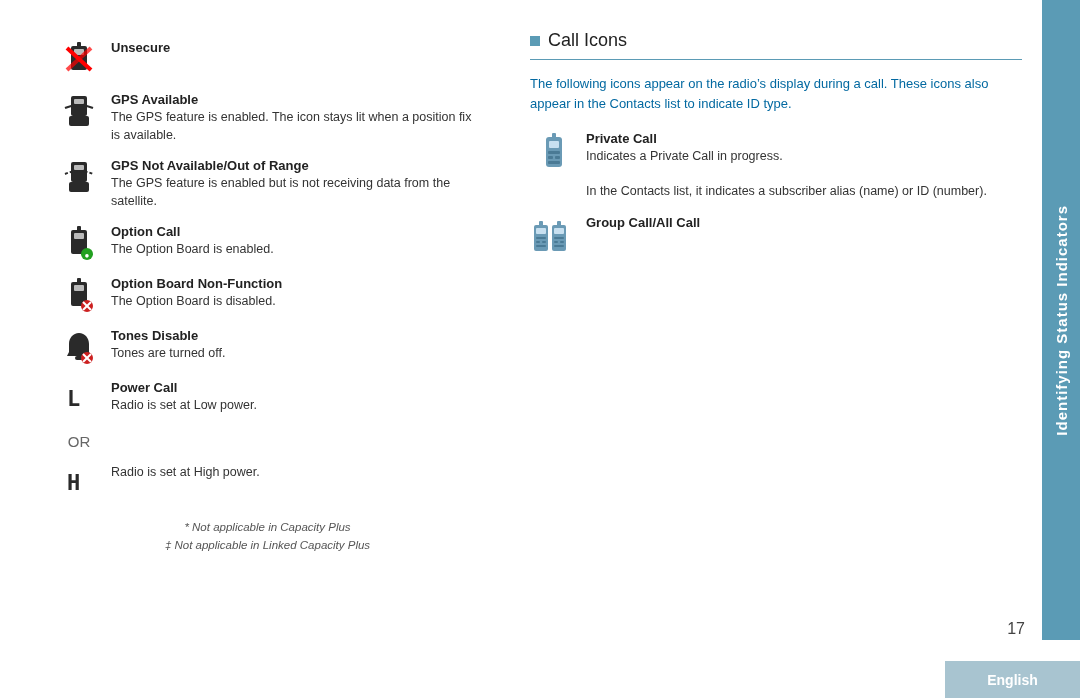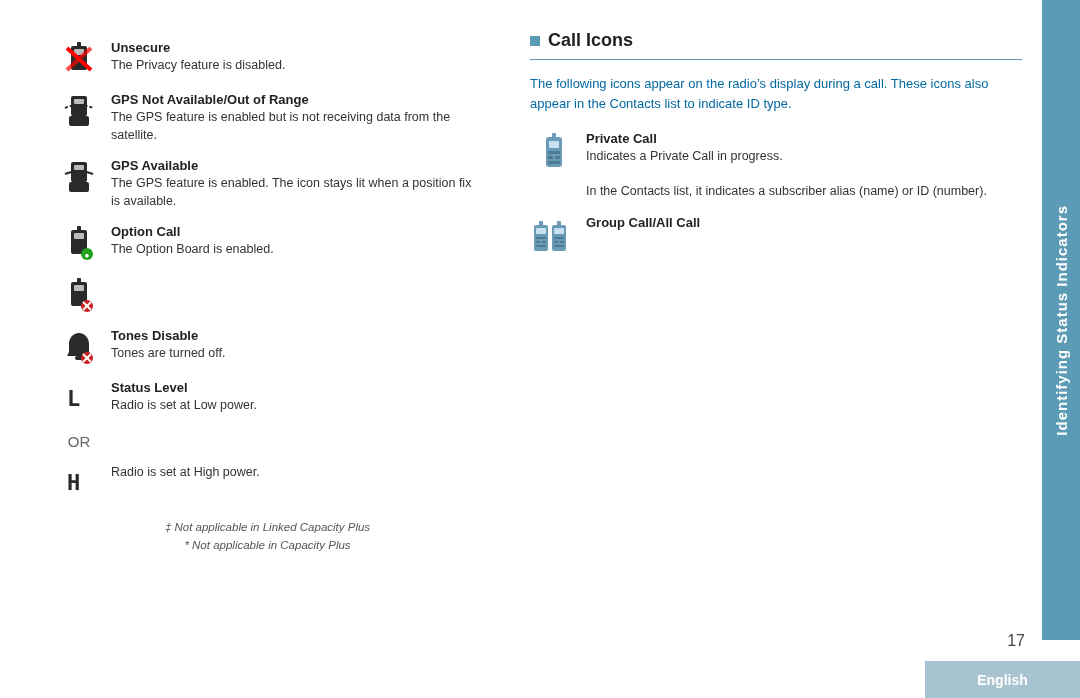--- a/index.html
+++ b/index.html
@@ -34,37 +34,37 @@
       transform: rotate(180deg);
       letter-spacing: 1px;
       white-space: nowrap;
     }
 
     
     .bottom-tab {
       position: absolute;
       bottom: 0;
       right: 0;
-      width: 155px;
+      width: 135px;
       height: 37px;
       background: #a8c4d0;
       display: flex;
       align-items: center;
       justify-content: center;
     }
     .bottom-tab-text {
       color: #fff;
       font-size: 14px;
       font-weight: bold;
     }
 
     
     .page-number {
       position: absolute;
-      bottom: 48px;
+      bottom: 60px;
       right: 55px;
       font-size: 16px;
       color: #444;
     }
 
     
     .content {
       position: absolute;
       top: 0;
       left: 0;
@@ -94,21 +94,21 @@
     }
     .section-heading-square {
       width: 10px;
       height: 10px;
       background: #5b9bb5;
       margin-right: 8px;
       flex-shrink: 0;
     }
     .section-heading-text {
       font-size: 18px;
-      font-weight: bold;
+      font-weight: normal;
       color: #222;
     }
     .section-divider {
       border: none;
       border-top: 1.5px solid #5b9bb5;
       margin-bottom: 14px;
     }
 
     
     .icon-row {
@@ -189,21 +189,37 @@
           <rect x="13" y="7" width="10" height="6" rx="1" fill="#bbb"></rect>
 
           <rect x="16" y="0" width="4" height="6" rx="1" fill="#2a2a2a"></rect>
 
           <line x1="6" y1="6" x2="30" y2="28" stroke="red" stroke-width="4"></line>
           <line x1="30" y1="6" x2="6" y2="28" stroke="red" stroke-width="4" opacity="0.7"></line>
         </svg>
       </div>
       <div class="text-cell">
         <div class="item-title">Unsecure</div>
-        <div class="item-desc">The Privacy feature is disabled.</div>
+      </div>
+    </div>
+
+    <div class="icon-row">
+      <div class="icon-cell">
+        <svg class="icon-svg" viewBox="0 0 36 36" xmlns="http://www.w3.org/2000/svg">
+
+          <rect x="10" y="2" width="16" height="20" rx="2" fill="#2a2a2a"></rect>
+          <rect x="13" y="5" width="10" height="5" rx="1" fill="#bbb"></rect>
+          <rect x="8" y="22" width="20" height="10" rx="2" fill="#2a2a2a"></rect>
+
+          <path d="M4 14 Q18 8 32 14" stroke="#2a2a2a" stroke-width="2" fill="none"></path>
+        </svg>
+      </div>
+      <div class="text-cell">
+        <div class="item-title">GPS Available</div>
+        <div class="item-desc">The GPS feature is enabled. The icon stays lit when a position fix is available.</div>
       </div>
     </div>
 
     <div class="icon-row">
       <div class="icon-cell">
         <svg class="icon-svg" viewBox="0 0 36 36" xmlns="http://www.w3.org/2000/svg">
           <rect x="10" y="2" width="16" height="20" rx="2" fill="#2a2a2a"></rect>
           <rect x="13" y="5" width="10" height="5" rx="1" fill="#bbb"></rect>
           <rect x="8" y="22" width="20" height="10" rx="2" fill="#2a2a2a"></rect>
           <path d="M4 14 Q18 8 32 14" stroke="#2a2a2a" stroke-width="2" fill="none" stroke-dasharray="3,2"></path>
@@ -211,37 +227,20 @@
       </div>
       <div class="text-cell">
         <div class="item-title">GPS Not Available/Out of Range</div>
         <div class="item-desc">The GPS feature is enabled but is not receiving data from the satellite.</div>
       </div>
     </div>
 
     <div class="icon-row">
       <div class="icon-cell">
         <svg class="icon-svg" viewBox="0 0 36 36" xmlns="http://www.w3.org/2000/svg">
-
-          <rect x="10" y="2" width="16" height="20" rx="2" fill="#2a2a2a"></rect>
-          <rect x="13" y="5" width="10" height="5" rx="1" fill="#bbb"></rect>
-          <rect x="8" y="22" width="20" height="10" rx="2" fill="#2a2a2a"></rect>
-
-          <path d="M4 14 Q18 8 32 14" stroke="#2a2a2a" stroke-width="2" fill="none"></path>
-        </svg>
-      </div>
-      <div class="text-cell">
-        <div class="item-title">GPS Available</div>
-        <div class="item-desc">The GPS feature is enabled. The icon stays lit when a position fix is available.</div>
-      </div>
-    </div>
-
-    <div class="icon-row">
-      <div class="icon-cell">
-        <svg class="icon-svg" viewBox="0 0 36 36" xmlns="http://www.w3.org/2000/svg">
           <rect x="10" y="4" width="16" height="24" rx="2" fill="#2a2a2a"></rect>
           <rect x="13" y="7" width="10" height="6" rx="1" fill="#bbb"></rect>
           <rect x="16" y="0" width="4" height="6" rx="1" fill="#2a2a2a"></rect>
 
           <circle cx="26" cy="28" r="6" fill="#22a020"></circle>
           <text x="26" y="32" text-anchor="middle" font-size="8" fill="white" font-weight="bold">●</text>
         </svg>
       </div>
       <div class="text-cell">
         <div class="item-title">Option Call</div>
@@ -254,20 +253,24 @@
         <svg class="icon-svg" viewBox="0 0 36 36" xmlns="http://www.w3.org/2000/svg">
           <rect x="10" y="4" width="16" height="24" rx="2" fill="#2a2a2a"></rect>
           <rect x="13" y="7" width="10" height="6" rx="1" fill="#bbb"></rect>
           <rect x="16" y="0" width="4" height="6" rx="1" fill="#2a2a2a"></rect>
 
           <circle cx="26" cy="28" r="6" fill="#cc2020"></circle>
           <line x1="22" y1="24" x2="30" y2="32" stroke="white" stroke-width="2"></line>
           <line x1="30" y1="24" x2="22" y2="32" stroke="white" stroke-width="2"></line>
         </svg>
       </div>
+      <div class="text-cell">
+        <div class="item-title">Option Board Non-Function</div>
+        <div class="item-desc">The Option Board is disabled.</div>
+      </div>
     </div>
 
     <div class="icon-row">
       <div class="icon-cell">
         <svg class="icon-svg" viewBox="0 0 36 36" xmlns="http://www.w3.org/2000/svg">
 
           <path d="M18 3 C12 3 8 8 8 14 L8 22 L6 26 L30 26 L28 22 L28 14 C28 8 24 3 18 3Z" fill="#2a2a2a"></path>
           <rect x="14" y="26" width="8" height="4" rx="2" fill="#2a2a2a"></rect>
 
           <circle cx="26" cy="28" r="6" fill="#cc2020"></circle>
@@ -283,40 +286,40 @@
 
     <div class="icon-row">
       <div class="icon-cell">
         <svg width="36" height="50" viewBox="0 0 36 50" xmlns="http://www.w3.org/2000/svg">
 
           <text x="6" y="24" font-size="22" font-weight="bold" font-family="monospace" fill="#2a2a2a">L</text>
         </svg>
         <div class="or-label">OR</div>
       </div>
       <div class="text-cell">
-        <div class="item-title">Status Level</div>
+        <div class="item-title">Power Call</div>
         <div class="item-desc">Radio is set at Low power.</div>
       </div>
     </div>
 
     <div class="icon-row">
       <div class="icon-cell">
         <svg width="36" height="32" viewBox="0 0 36 32" xmlns="http://www.w3.org/2000/svg">
 
           <text x="6" y="24" font-size="22" font-weight="bold" font-family="monospace" fill="#2a2a2a">H</text>
         </svg>
       </div>
       <div class="text-cell">
         <div class="item-desc">Radio is set at High power.</div>
       </div>
     </div>
 
     <div class="footnote">
+      <div>* Not applicable in Capacity Plus</div>
       <div>‡ Not applicable in Linked Capacity Plus</div>
-      <div>* Not applicable in Capacity Plus</div>
     </div>
 
   </div>
 
   <div class="right-col">
 
     <div class="section-heading">
       <div class="section-heading-square"></div>
       <span class="section-heading-text">Call Icons</span>
     </div>

